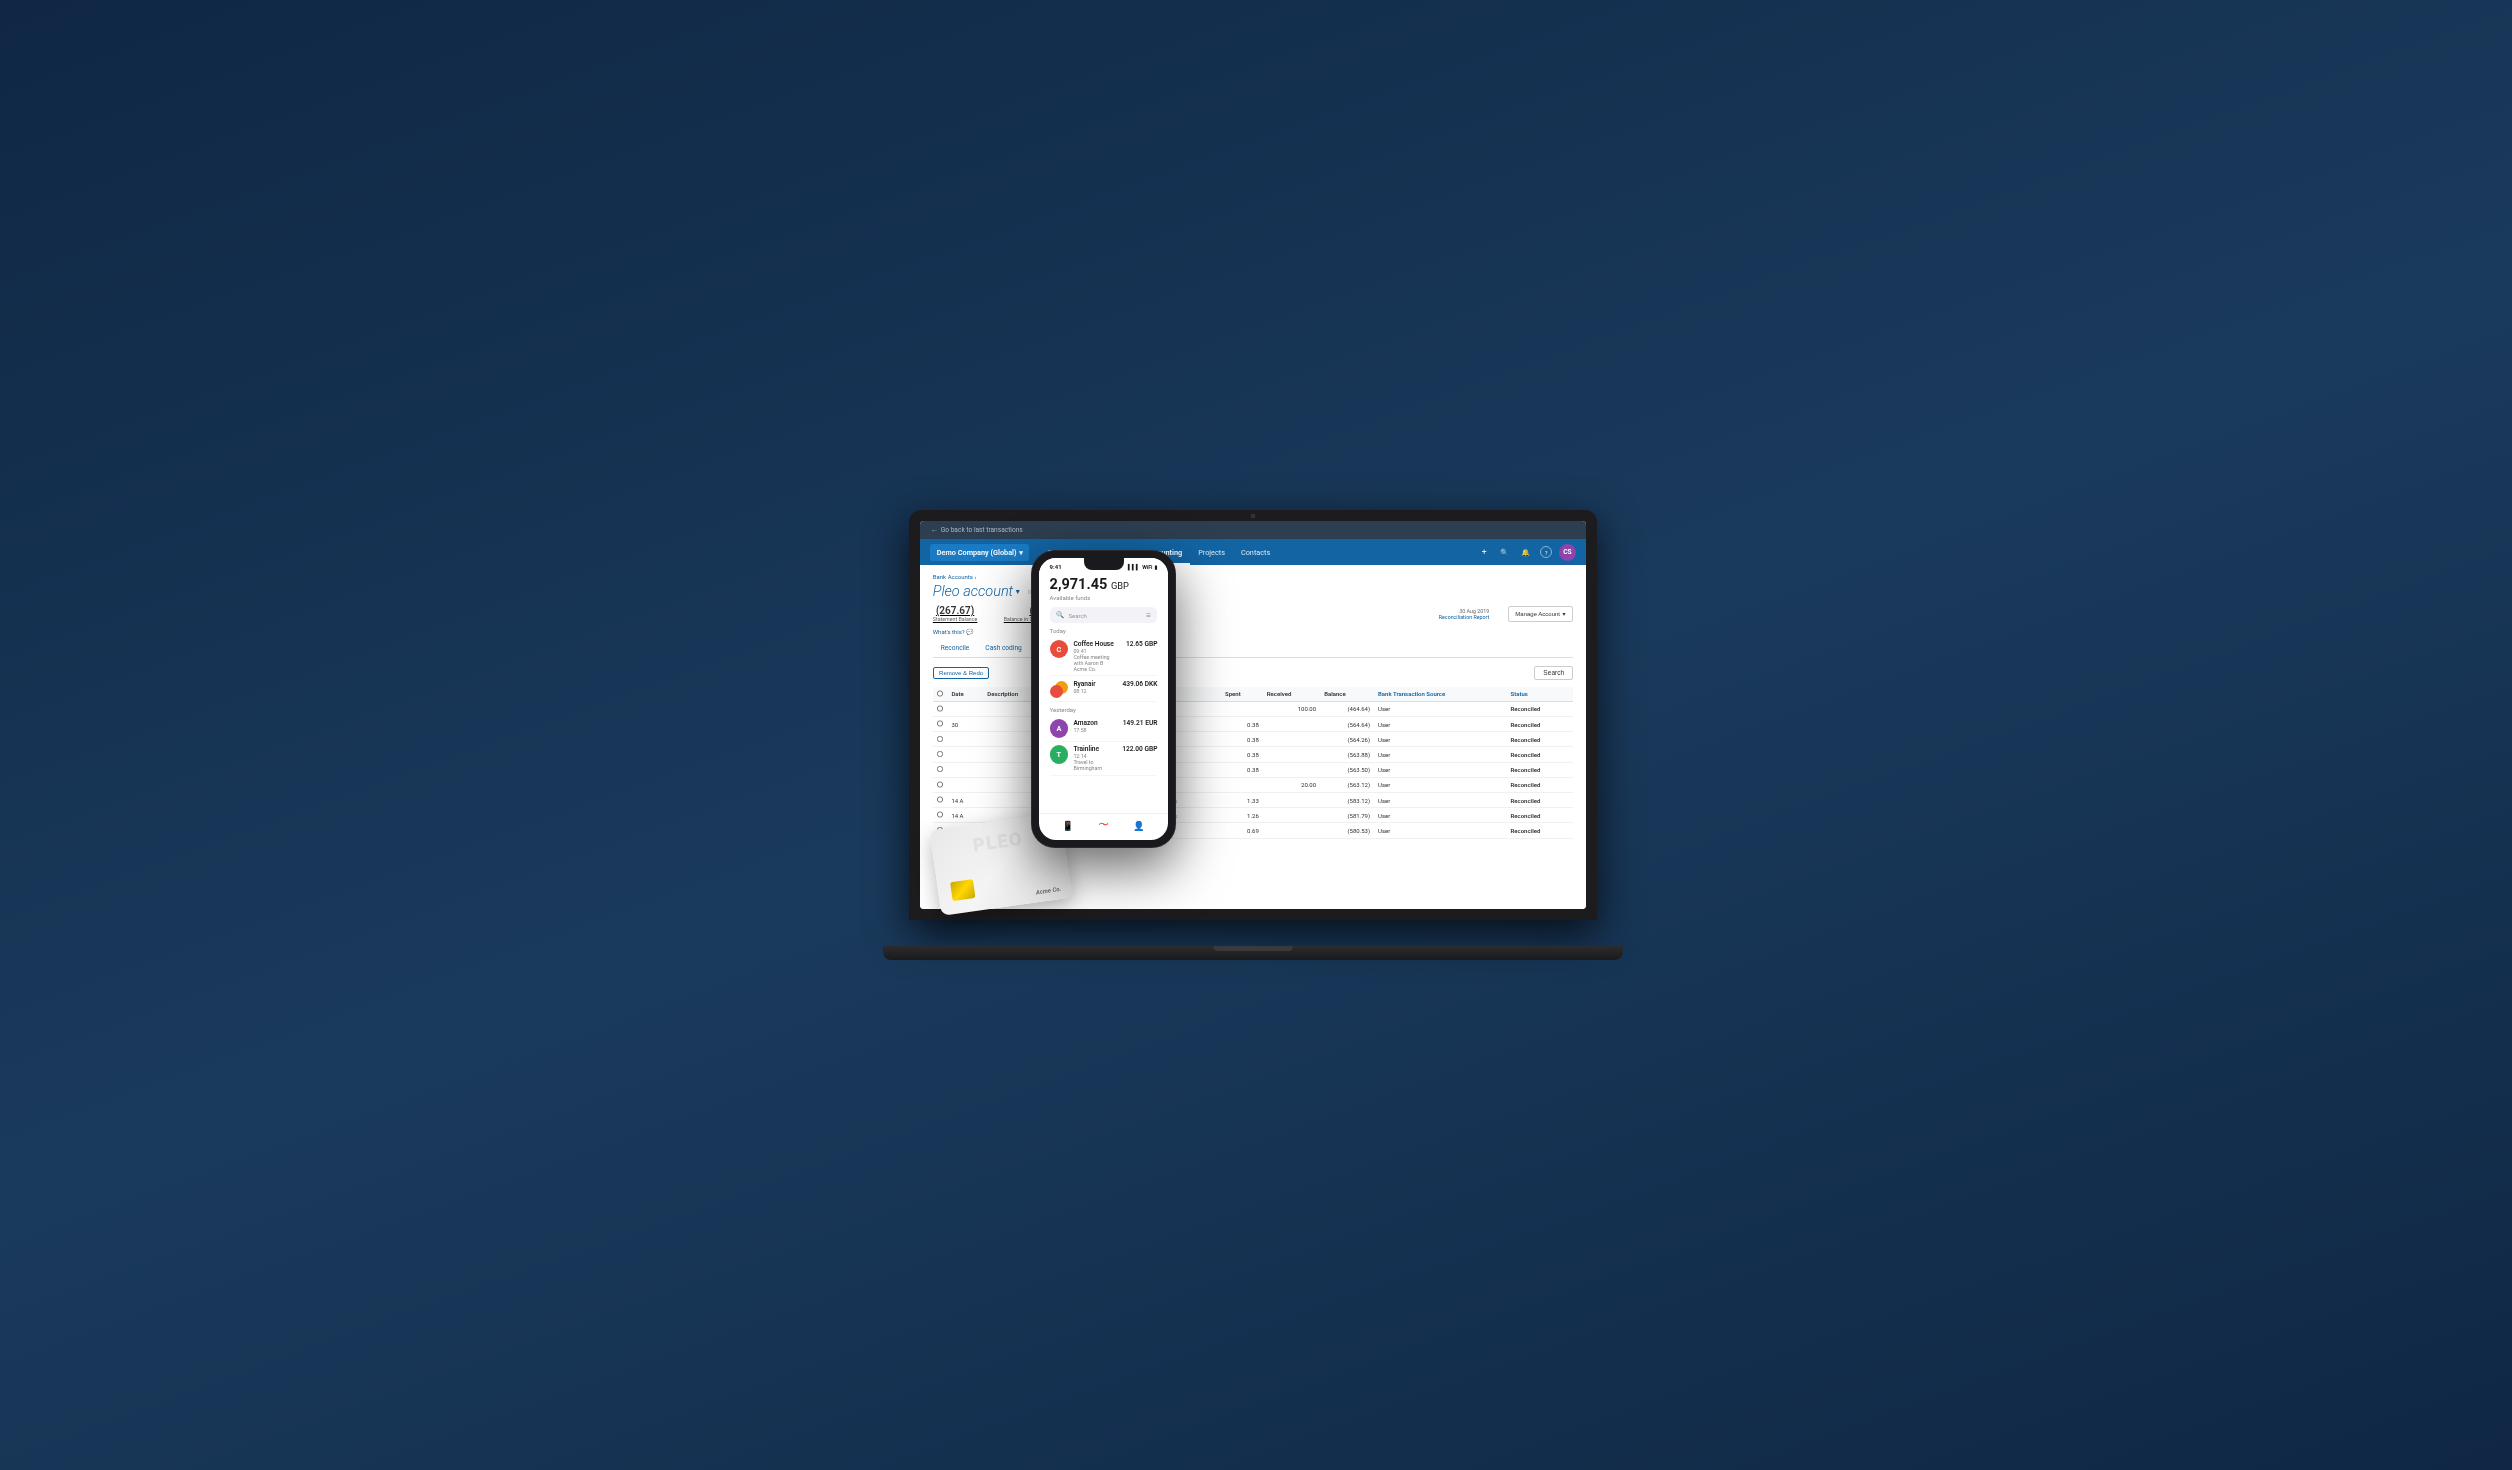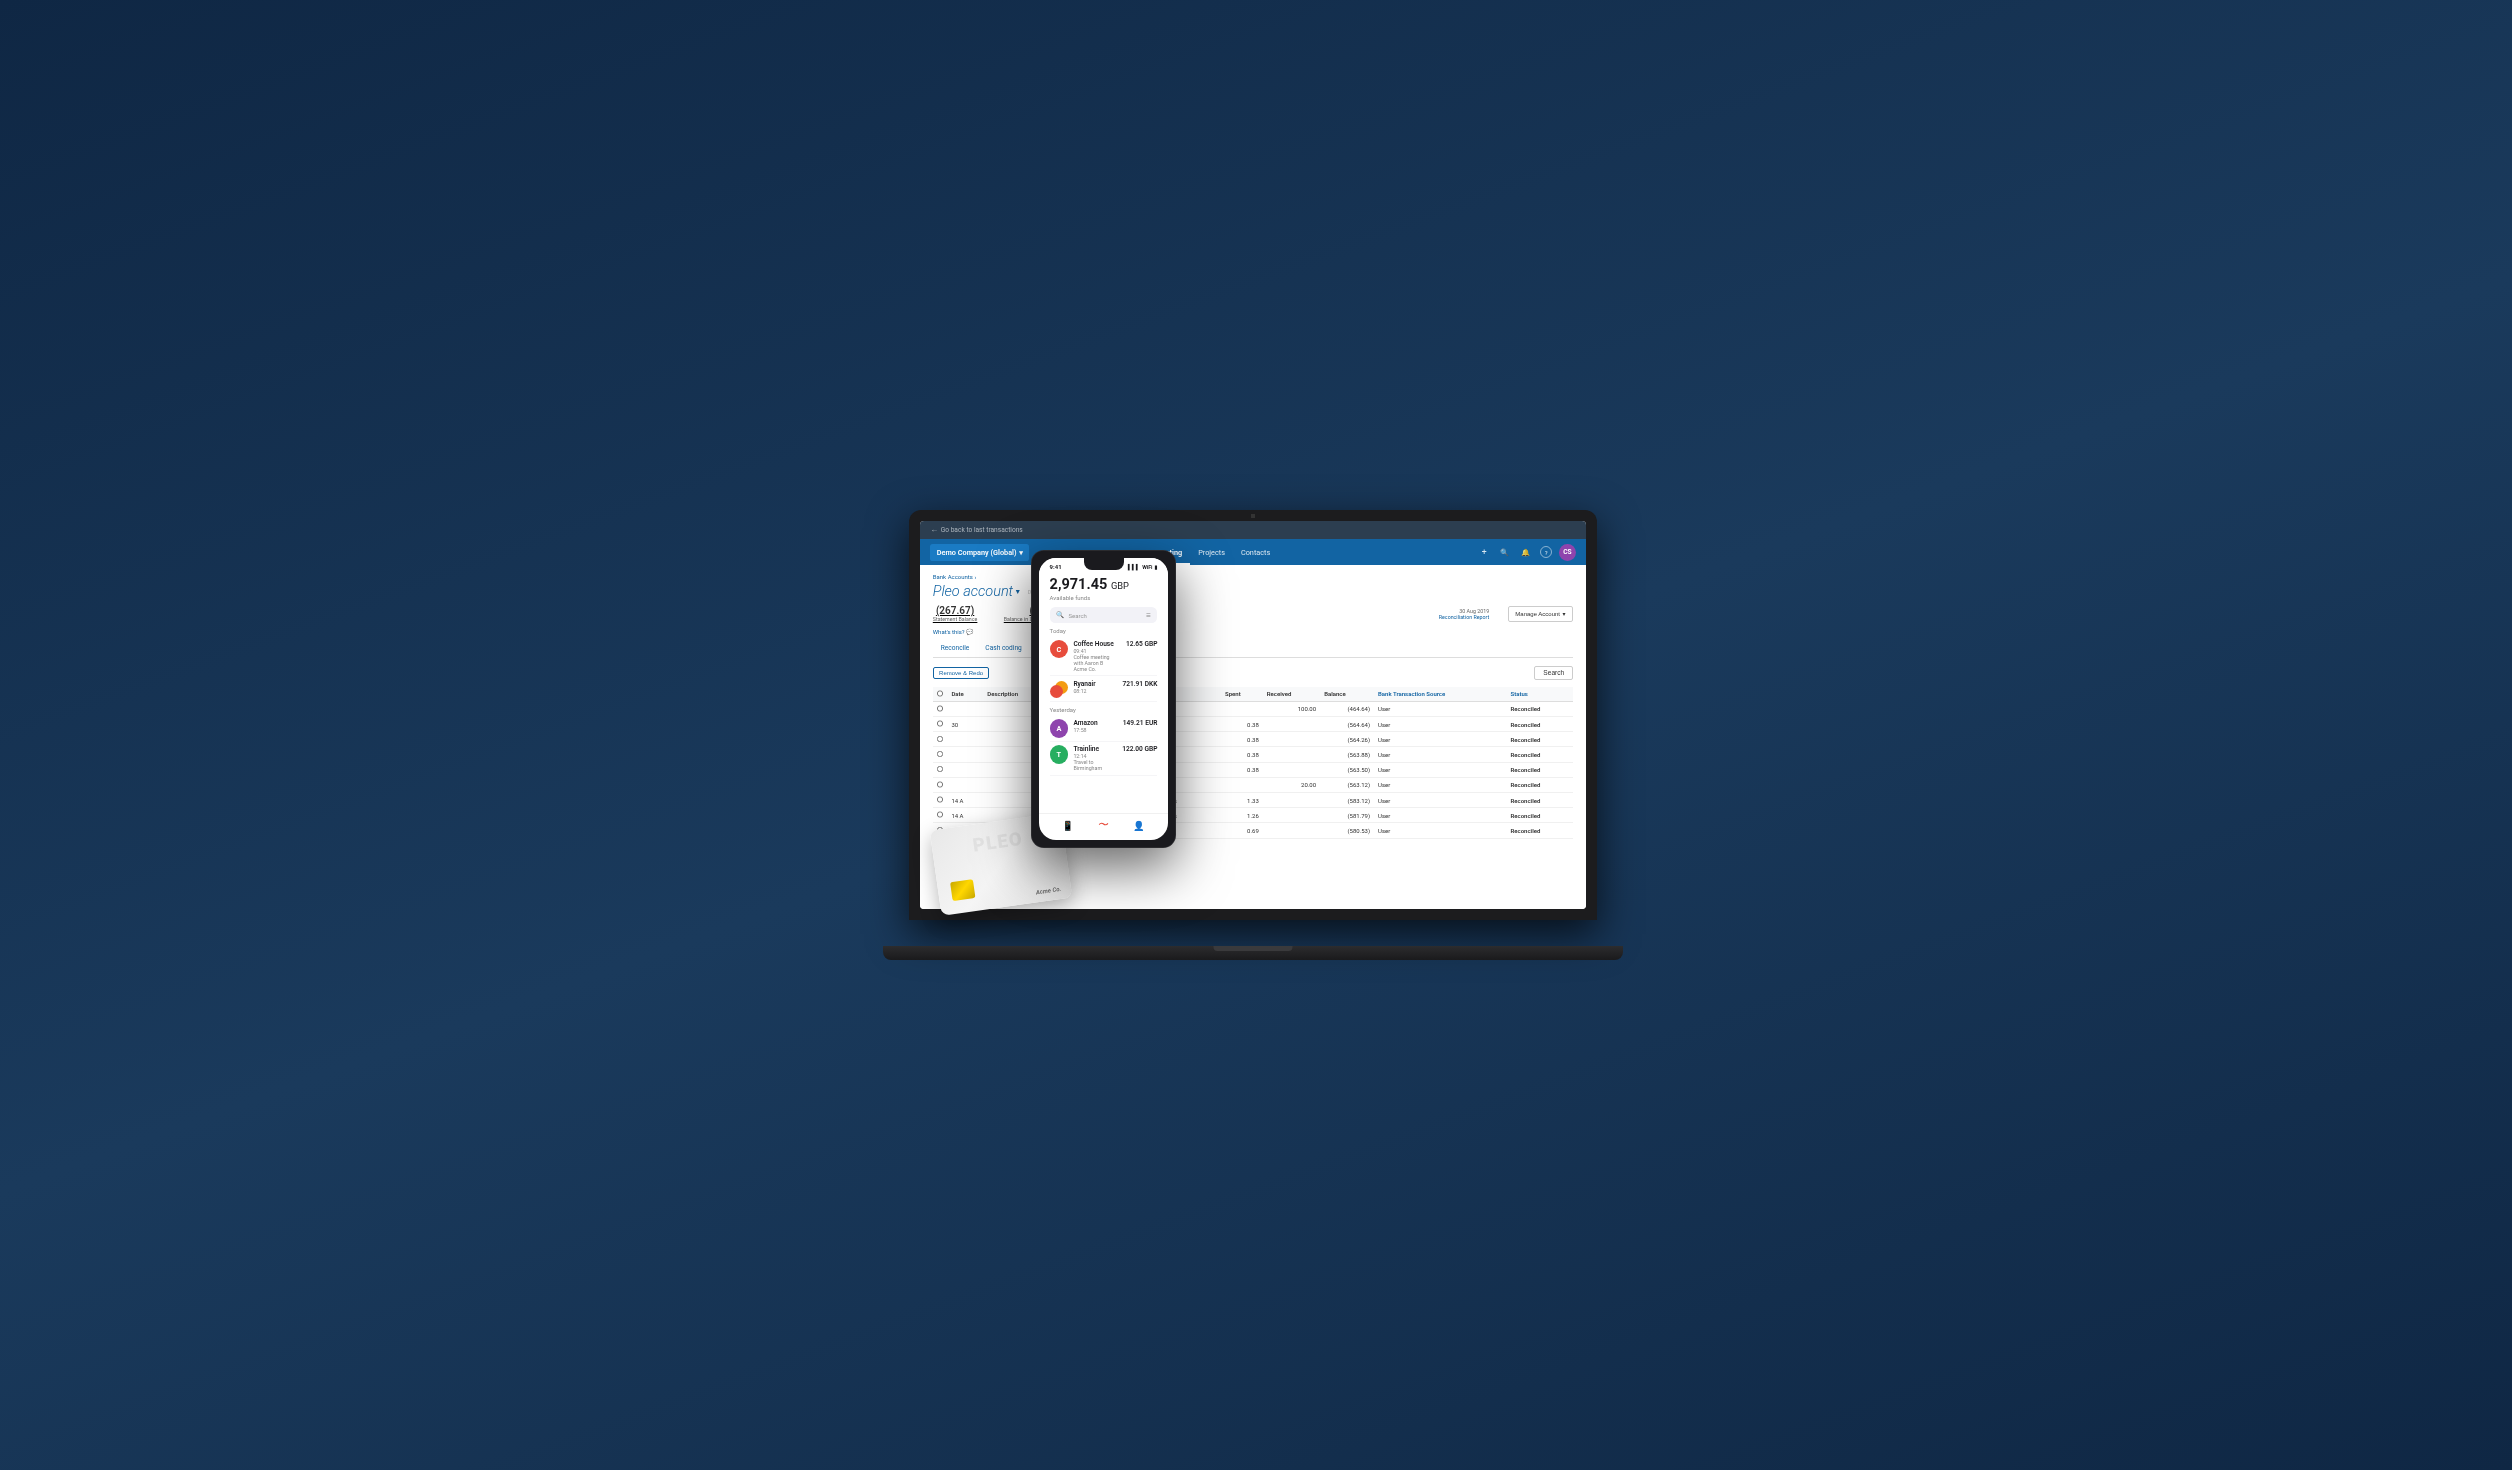--- a/index.html
+++ b/index.html
@@ -361,21 +361,21 @@
       top: 40px;
       width: 152px;
       height: 311px;
       z-index: 10;
     }
 
     .phone-body {
       width: 145px;
       height: 298px;
       background: #1a1a1e;
-      border-radius: 13px;
+      border-radius: 24px;
       padding: 8px;
       box-shadow: 0 20px 53px rgba(0,0,0,0.6), inset 0 0 0 0.7px rgba(255,255,255,0.1);
       position: relative;
     }
 
     .phone-notch {
       position: absolute;
       top: 8px;
       left: 50%;
       transform: translateX(-50%);
@@ -913,21 +913,21 @@
 
               <div class="transaction-item">
                 <div class="pleo-circles">
                   <div class="circle-orange"></div>
                   <div class="circle-red"></div>
                 </div>
                 <div class="transaction-info">
                   <div class="transaction-name">Ryanair</div>
                   <div class="transaction-time">08:12</div>
                 </div>
-                <div class="transaction-amount">721.91 DKK</div>
+                <div class="transaction-amount">439.06 DKK</div>
               </div>
             </div>
 
             <div class="day-group">
               <div class="day-label">Yesterday</div>
 
               <div class="transaction-item">
                 <div class="transaction-avatar" style="background:#8e44ad;">A</div>
                 <div class="transaction-info">
                   <div class="transaction-name">Amazon</div>

